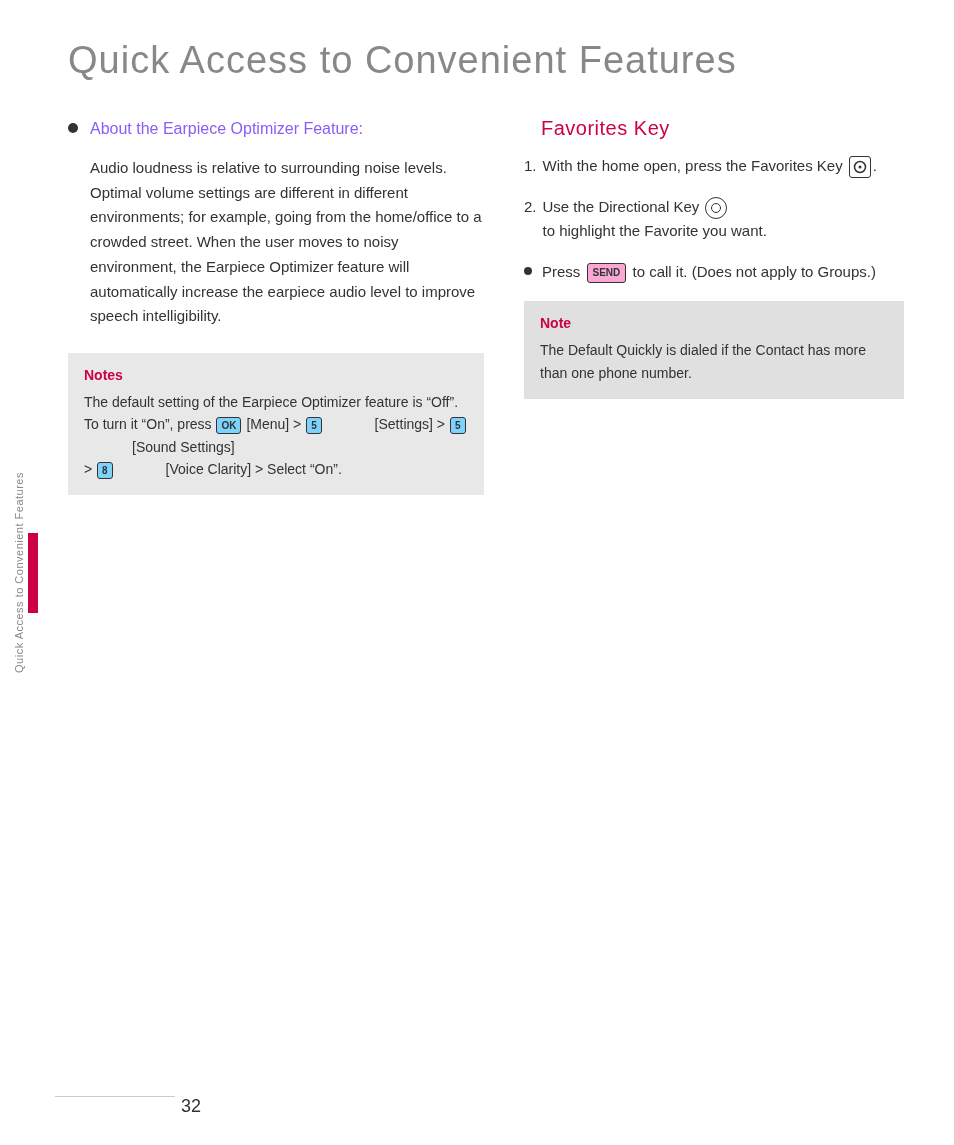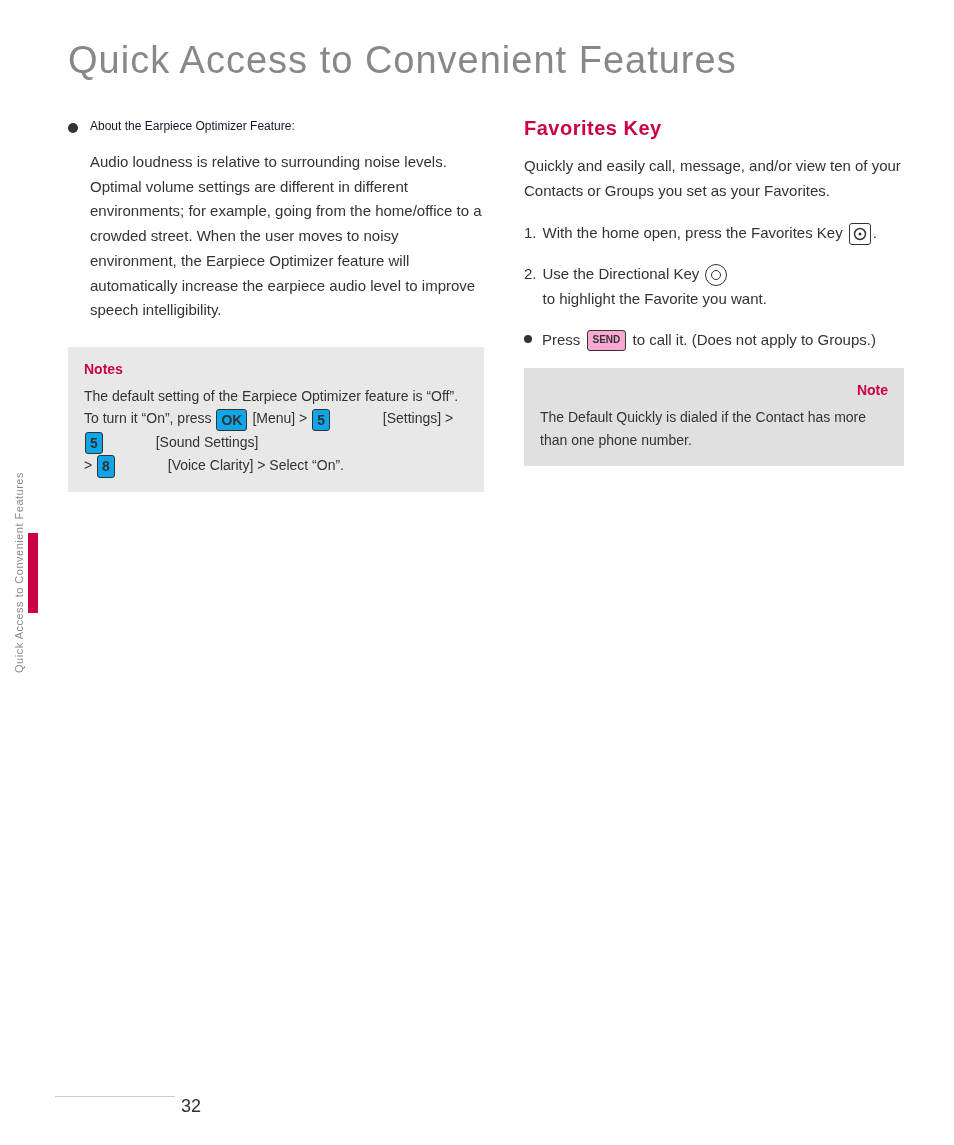--- a/index.html
+++ b/index.html
@@ -95,22 +95,22 @@
     .bullet-dot {
       width: 10px;
       height: 10px;
       background: #333333;
       border-radius: 50%;
       margin-top: 6px;
       flex-shrink: 0;
     }
 
     .bullet-title {
-      font-size: 12px;
-      color: #0f172a;
+      font-size: 16px;
+      color: #8b5cf6;
       line-height: 1.5;
     }
 
     .description-text {
       font-size: 15px;
       color: #333333;
       line-height: 1.65;
       margin-left: 22px;
       margin-bottom: 18px;
     }
@@ -140,37 +140,38 @@
       padding-left: 48px;
     }
 
     
     .key-icon {
       display: inline-flex;
       align-items: center;
       justify-content: center;
       border: 1.5px solid #333333;
       border-radius: 3px;
-      font-size: 14px;
+      font-size: 10px;
       padding: 1px 4px;
       vertical-align: middle;
       font-weight: bold;
       margin: 0 1px;
       line-height: 1.3;
-      background: #0ea5e9;
+      background: #7dd3fc;
       color: #333;
     }
 
     
     .section-title {
       font-size: 20px;
       color: #cc0044;
-      font-weight: bold;
+      font-weight: normal;
       margin-bottom: 14px;
       letter-spacing: 0.5px;
+      margin-left: 17px;
     }
 
     .intro-text {
       font-size: 15px;
       color: #333333;
       line-height: 1.65;
       margin-bottom: 18px;
     }
 
     .numbered-item {
@@ -265,21 +266,20 @@
       background: #e0e0e0;
       padding: 14px 16px;
       margin-top: 10px;
     }
 
     .note-title {
       font-size: 14px;
       font-weight: bold;
       color: #cc0044;
       margin-bottom: 8px;
-      text-align: right;
     }
 
     .note-text {
       font-size: 14px;
       color: #333333;
       line-height: 1.65;
     }
 
     
     .page-footer {
@@ -341,21 +341,20 @@
             <span> <span class="bold">[Voice Clarity]</span> &gt; Select “On”.</span>
           </div>
         </div>
 
       </div>
 
       <div class="right-column">
 
         <h2 class="section-title">Favorites Key</h2>
 
-        <p class="intro-text">Quickly and easily call, message, and/or view ten of your Contacts or Groups you set as your Favorites.</p>
 
         <div class="numbered-item">
           <span class="num">1.</span>
           <span>
             <span>With the home open, press the Favorites Key</span>
             <span class="fav-key-icon">
               <svg width="14" height="14" viewBox="0 0 14 14">
                 <circle cx="7" cy="7" r="5.5" fill="none" stroke="#333" stroke-width="1.5"></circle>
                 <circle cx="7" cy="7" r="1.5" fill="#333"></circle>
               </svg>

